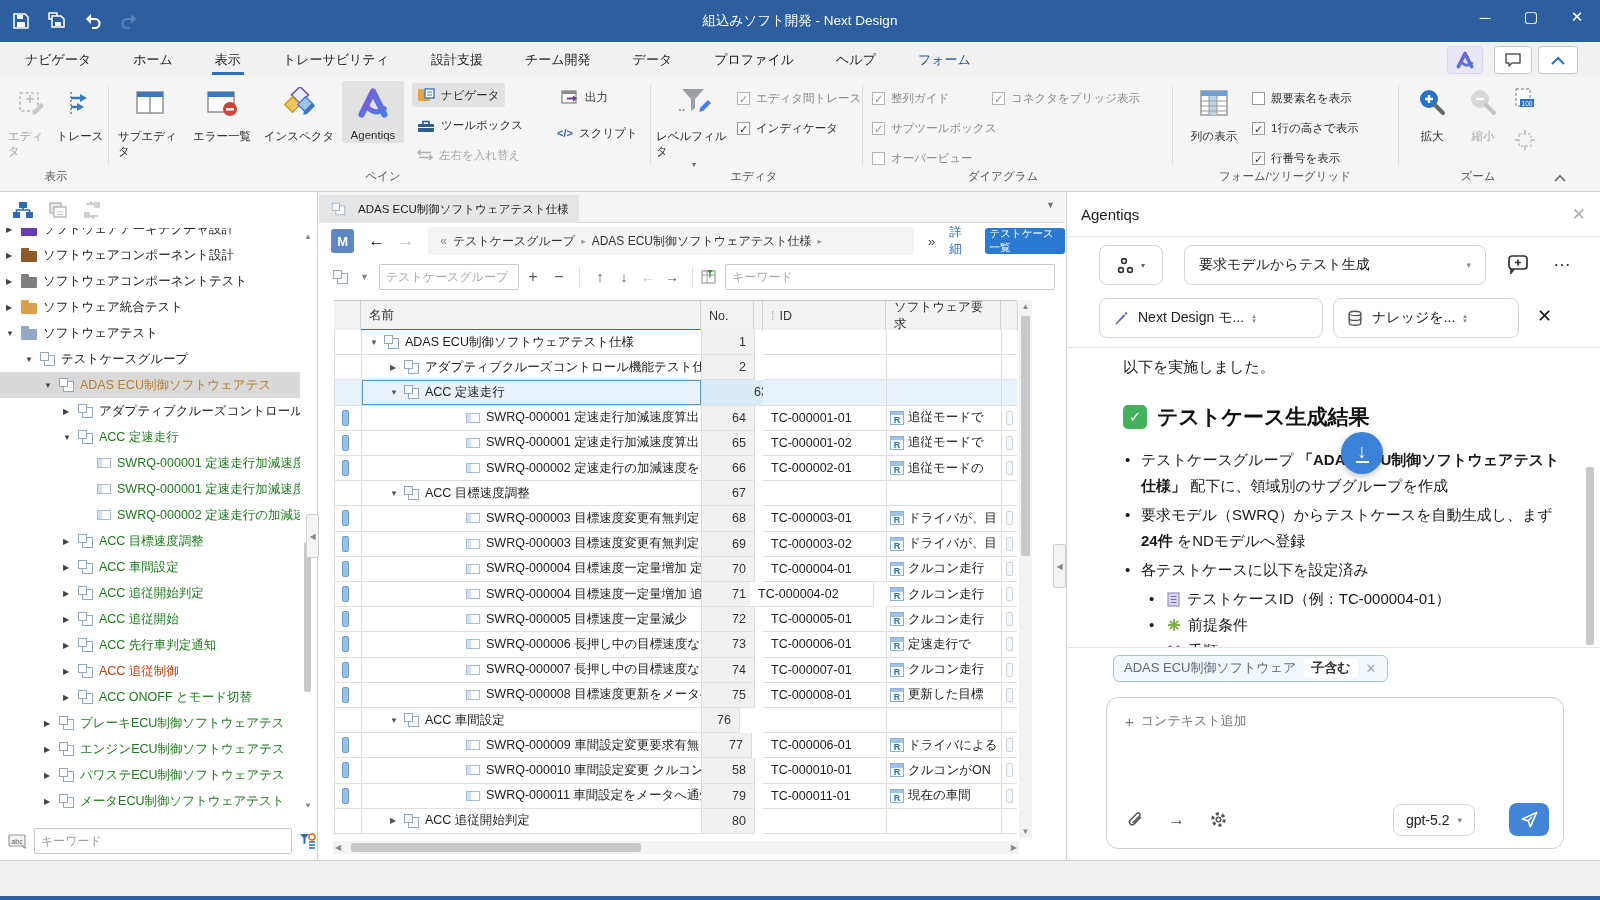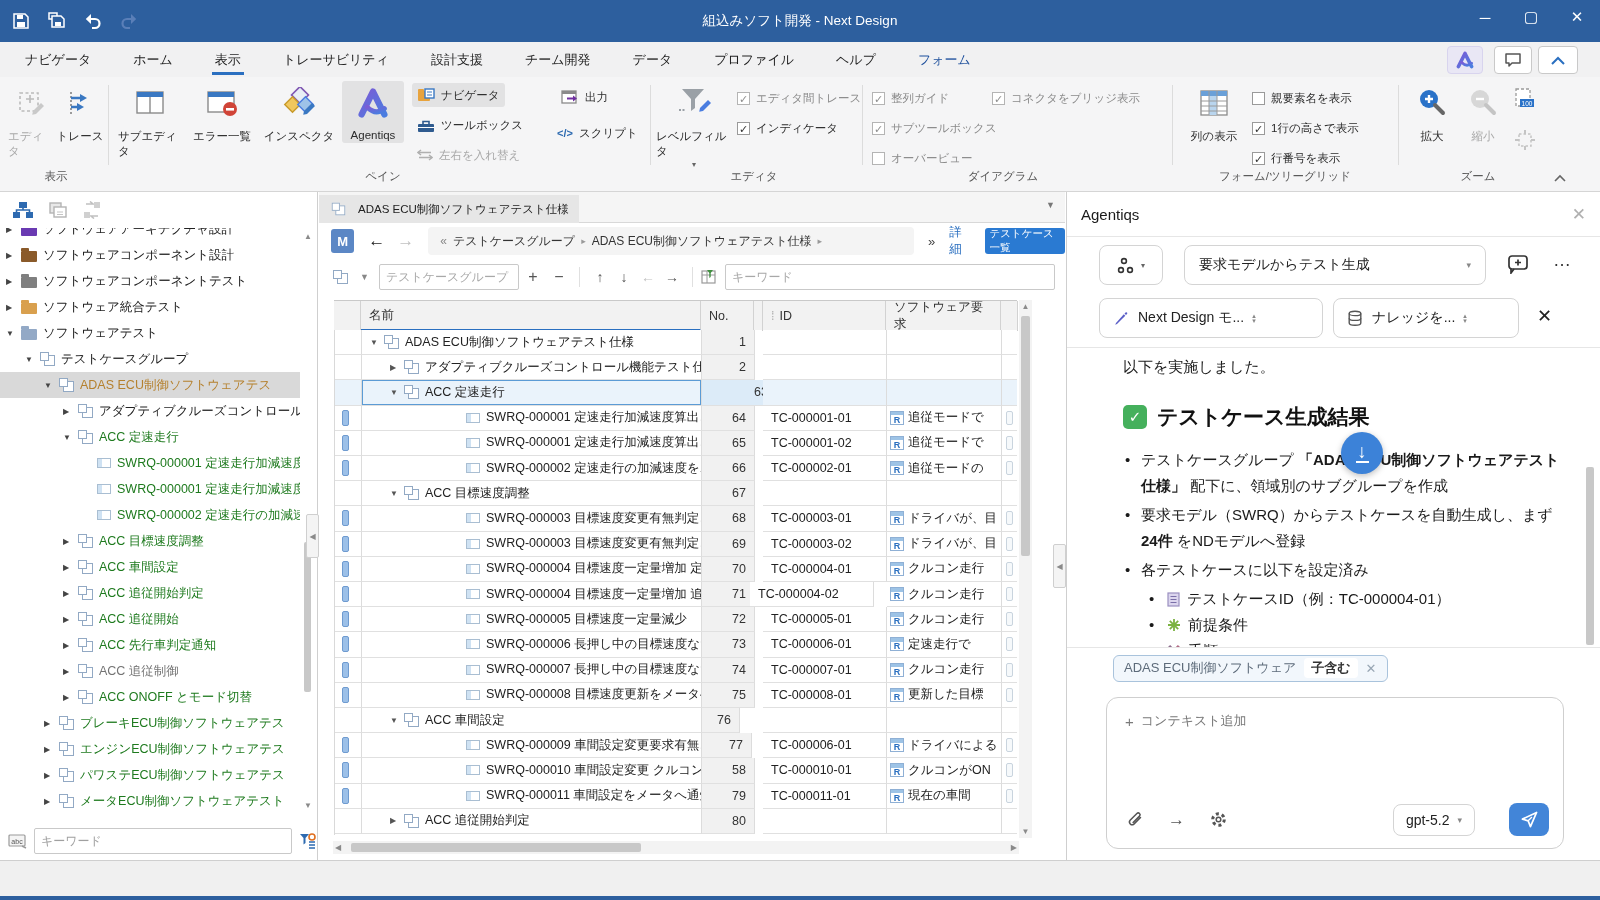--- a/index.html
+++ b/index.html
@@ -534,21 +534,21 @@
               <span style="color: rgb(30, 122, 30);">ACC 追従開始</span>
             </div>
             <div class="tree-row" style="padding-left: 63px;">
               <span class="tarr">▶</span>
               <span class="ig"></span>
               <span style="color: rgb(30, 122, 30);">ACC 先行車判定通知</span>
             </div>
             <div class="tree-row" style="padding-left: 63px;">
               <span class="tarr">▶</span>
               <span class="ig"></span>
-              <span style="color: #737373;">ACC 追従制御</span>
+              <span style="color: #c2410c;">ACC 追従制御</span>
             </div>
             <div class="tree-row" style="padding-left: 63px;">
               <span class="tarr">▶</span>
               <span class="ig"></span>
               <span style="color: rgb(30, 122, 30);">ACC ONOFF とモード切替</span>
             </div>
             <div class="tree-row" style="padding-left: 44px;">
               <span class="tarr">▶</span>
               <span class="ig"></span>
               <span style="color: rgb(30, 122, 30);">ブレーキECU制御ソフトウェアテス</span>

